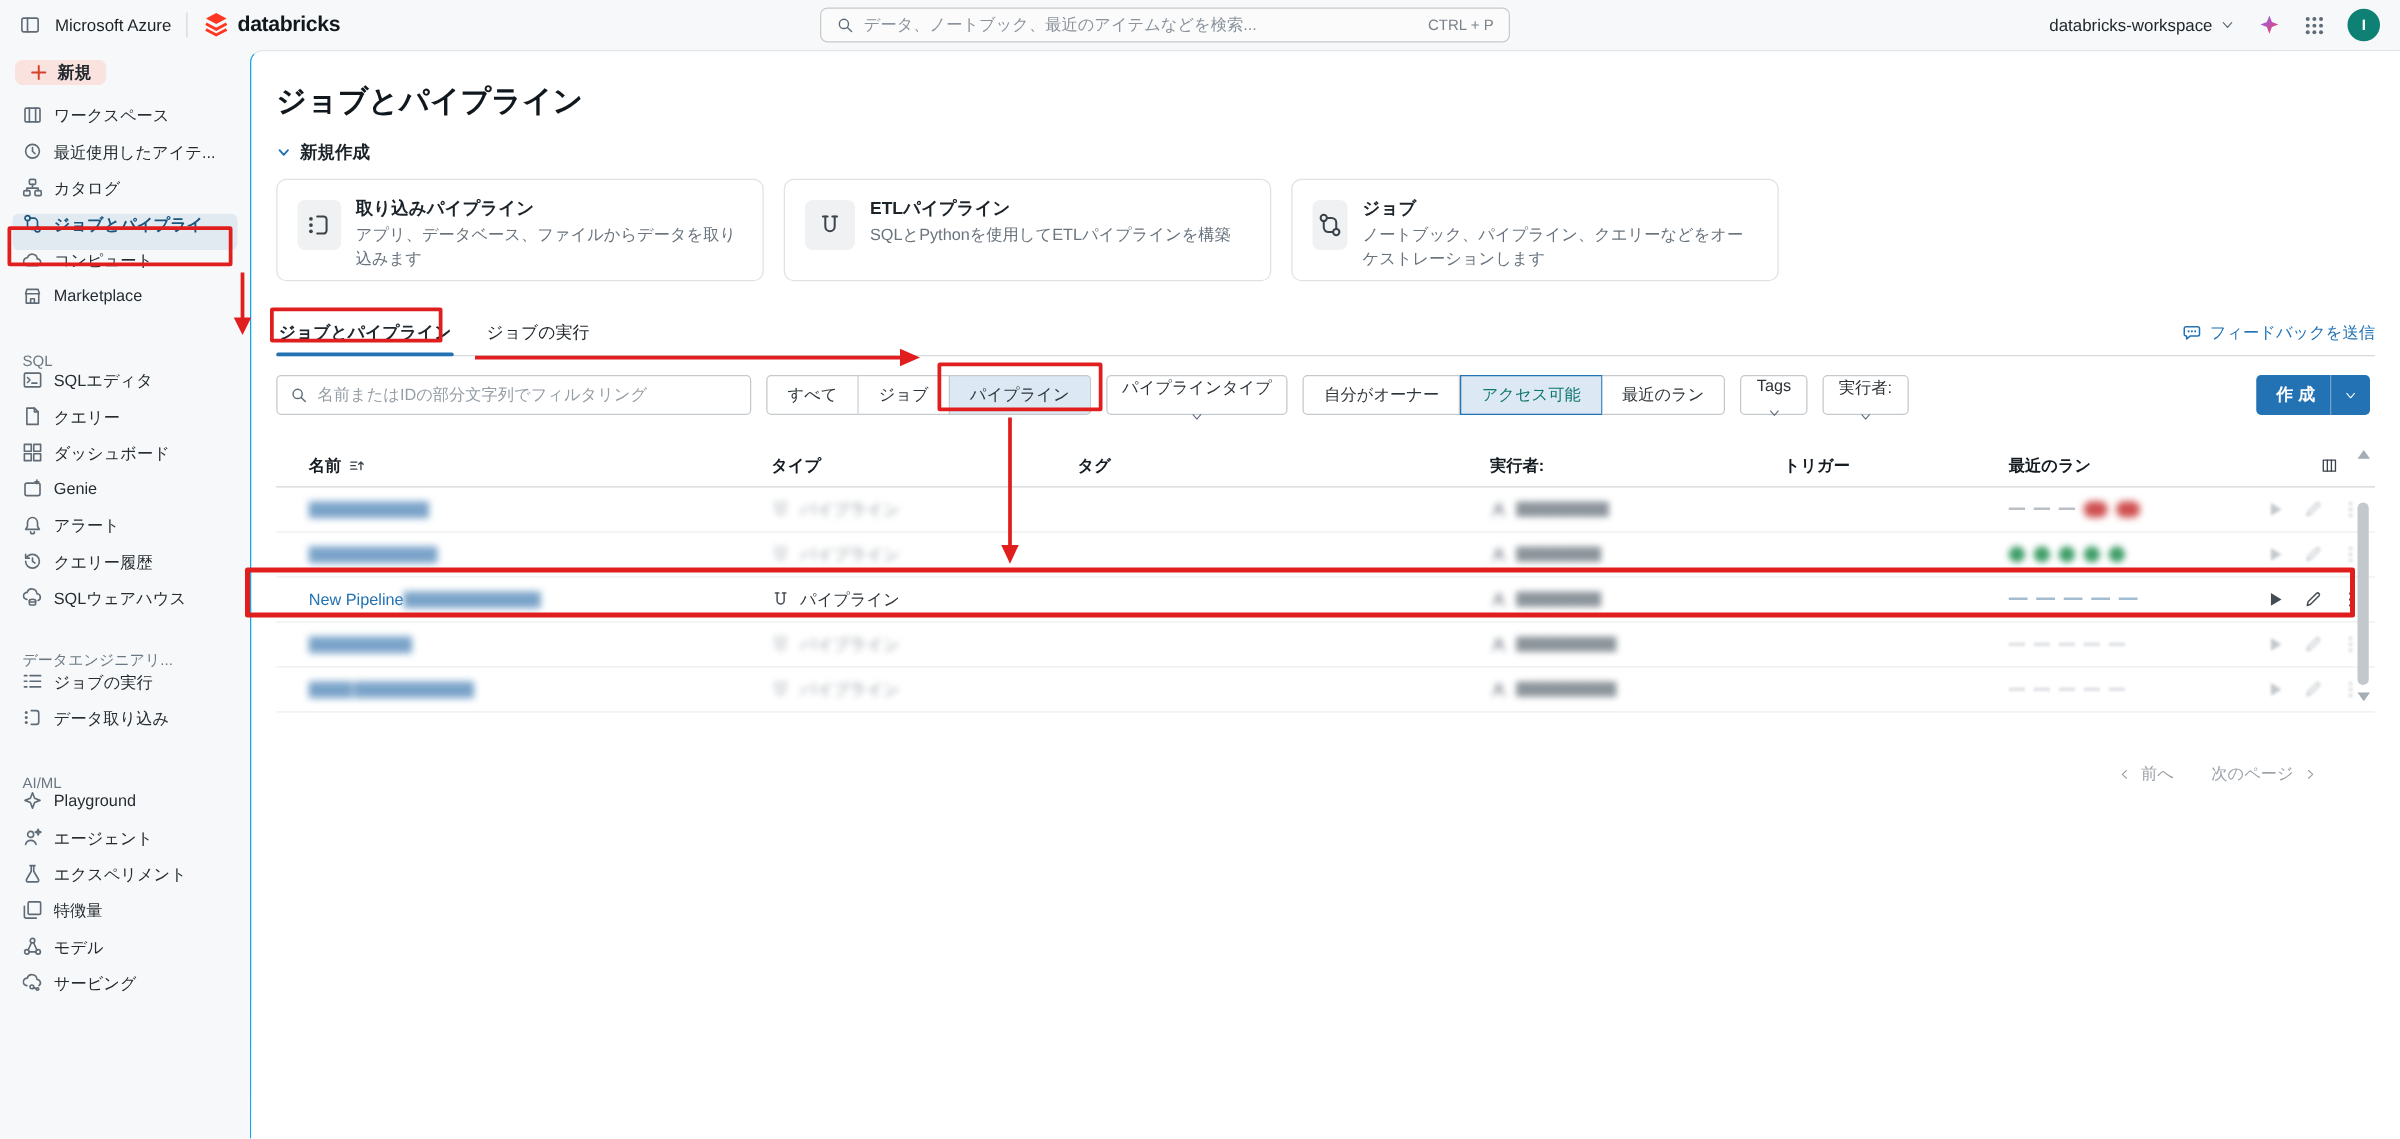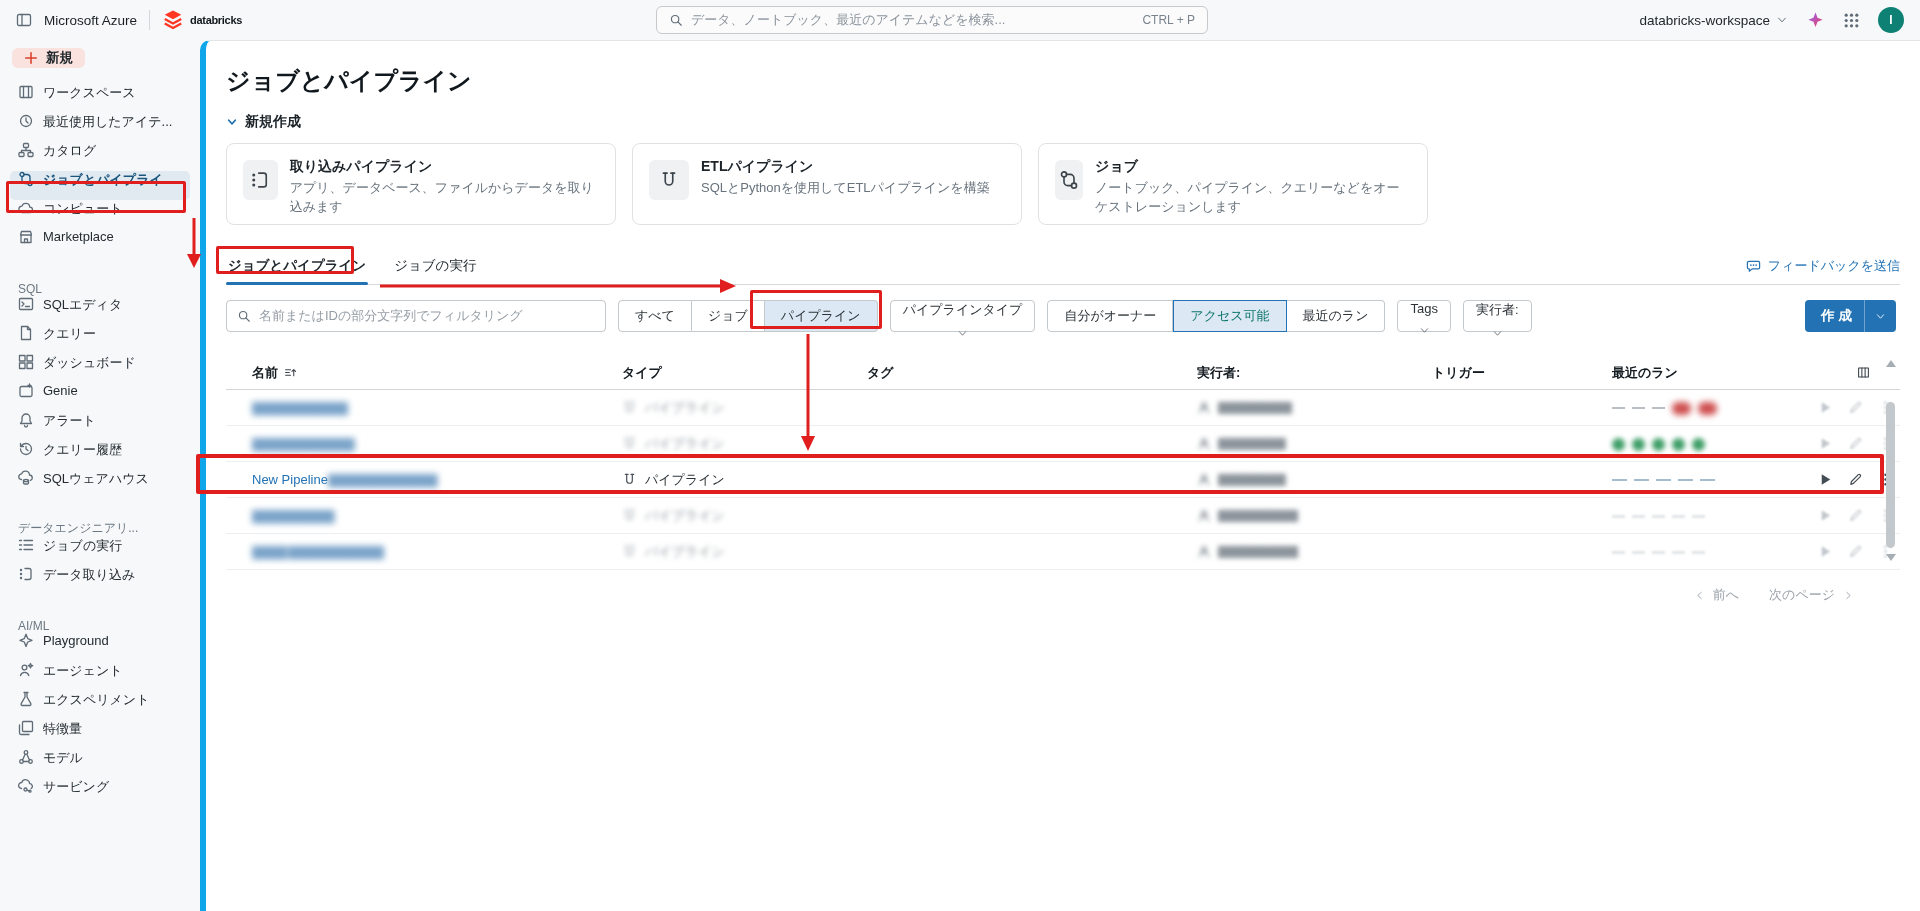--- a/index.html
+++ b/index.html
@@ -11,42 +11,42 @@
   body{font-family:"Liberation Sans","DejaVu Sans",sans-serif; background:var(--bg); color:var(--ink); position:relative;}
   .i{width:16px;height:16px;stroke:currentColor;fill:none;stroke-width:1.3;stroke-linecap:round;stroke-linejoin:round;color:var(--muted);flex:none;display:inline-block;}
 
   
   .topbar{height:40px;display:flex;align-items:center;padding:0 16px;position:relative;}
   .tb-left{display:flex;align-items:center;gap:12px;}
   .azure{font-size:13.5px;color:#1b2226;}
   .tb-div{width:1px;height:20px;background:#d4d8db;}
   .brand{display:flex;align-items:center;gap:6px;}
   .brand .mark{width:22px;height:22px;}
-  .wordmark{font-size:11px;font-weight:bold;color:#10181d;letter-spacing:-.3px;}
+  .wordmark{font-size:17px;font-weight:bold;color:#10181d;letter-spacing:-.3px;}
   .topsearch{position:absolute;left:656px;top:6px;width:552px;height:28px;border:1px solid #c6cacd;border-radius:6px;background:#fbfbfc;display:flex;align-items:center;padding:0 12px;gap:8px;}
   .topsearch .ph{font-size:13px;color:#8a939b;flex:1;white-space:nowrap;overflow:hidden;}
   .topsearch .kbd{font-size:12px;color:#7a838c;}
   .tb-right{margin-left:auto;display:flex;align-items:center;gap:18px;}
   .wsname{font-size:13.5px;color:#20282d;display:flex;align-items:center;gap:6px;cursor:pointer;}
   .wsname .i{width:12px;height:12px;}
   .avatar{width:26px;height:26px;border-radius:50%;background:#0e8174;color:#fff;font-size:12px;font-weight:bold;display:flex;align-items:center;justify-content:center;}
 
   
   .layout{display:flex;height:871px;}
   .sidebar{width:200px;flex:none;padding:8px 10px 0 10px;overflow:hidden;}
   .newbtn{height:20px;margin:0 2px 16px 2px;background:#fae2de;border:none;border-radius:6px;display:flex;align-items:center;gap:8px;padding:0 12px;font-size:13.5px;font-weight:bold;color:#20282d;cursor:pointer;}
   .newbtn .i{color:#d9402c;width:14px;height:14px;stroke-width:1.8;}
   .side-item{height:29px;display:flex;align-items:flex-start;gap:9px;padding:0 8px;border-radius:5px;font-size:13px;color:#242c32;cursor:pointer;white-space:nowrap;}
   .side-item .lbl{overflow:hidden;text-overflow:ellipsis;}
   .side-item.active{background:#e2eaf1;color:#1b567e;font-weight:bold;}
   .side-item.active .i{color:#1b567e;}
   .group-label{height:20px;margin-top:18px;padding:0 8px;font-size:12px;color:#6b7883;display:flex;align-items:flex-end;white-space:nowrap;overflow:hidden;}
 
   
-  .content{flex:1;background:#fff;border-top-left-radius:10px;border-top:1px solid #e2e5e8;border-left:6px solid #0ea5e9;padding:24px 20px 0 20px;position:relative;}
+  .content{flex:1;background:#fff;border-top-left-radius:10px;border-top:1px solid #e2e5e8;border-left:1px solid #0ea5e9;padding:24px 20px 0 20px;position:relative;}
   .page-title{font-size:24px;font-weight:bold;color:#11181d;margin-bottom:16px;}
   .create-row{display:flex;align-items:center;gap:7px;margin-bottom:12px;cursor:pointer;}
   .create-row .i{width:12px;height:12px;color:var(--blue);stroke-width:2;}
   .create-row .lbl{font-size:14px;font-weight:bold;color:#1c242a;}
   .cards{display:flex;gap:16px;margin-bottom:26px;}
   .card{width:390px;height:82px;border:1px solid #dfe2e5;border-radius:8px;background:#fff;display:flex;align-items:flex-start;gap:12px;padding:14px 16px;cursor:pointer;}
   .card .cicon{width:40px;height:40px;border-radius:6px;background:#f0f1f3;display:flex;align-items:center;justify-content:center;margin-top:2px;}
   .card .cicon .i{width:20px;height:20px;color:#3c444b;}
   .card .ct{font-size:14px;font-weight:bold;color:#1c242a;margin-bottom:3px;}
   .card .cd{font-size:13px;color:#68737d;line-height:1.45;}
@@ -104,21 +104,21 @@
 
   .vscroll{position:absolute;right:2px;top:2px;width:14px;height:212px;}
   .vs-up{position:absolute;top:2px;left:2px;}
   .vs-down{position:absolute;top:196px;left:2px;}
   .vs-arrow{width:0;height:0;border-left:5px solid transparent;border-right:5px solid transparent;}
   .vs-up .vs-arrow{border-bottom:7px solid #a6adb3;}
   .vs-down .vs-arrow{border-top:7px solid #a6adb3;}
   .vs-thumb{position:absolute;top:44px;left:2px;width:9px;height:146px;border-radius:5px;background:#c3c8cc;}
 
   .pagination{display:flex;justify-content:flex-end;align-items:center;gap:30px;margin-top:16px;padding-right:46px;font-size:13px;color:#9aa1a8;}
-  .pagebtn{display:flex;align-items:center;gap:8px;cursor:pointer;background:none;border:none;color:#9aa1a8;font-size:13px;font-family:inherit;}
+  .pagebtn{display:flex;align-items:center;gap:8px;cursor:pointer;background:none;border:none;color:#9aa1a8;font-size:13px;font-family:inherit;margin-top:24px;}
   .pagebtn .i{width:11px;height:11px;color:#9aa1a8;}
 
   
   .anno{position:absolute;border:3px solid var(--red);border-radius:2px;pointer-events:none;z-index:50;}
   #anno-svg{position:absolute;inset:0;width:1920px;height:911px;pointer-events:none;z-index:49;}
 </style>
 </head>
 <body>
 
 <svg style="position:absolute;width:0;height:0" aria-hidden="true">

